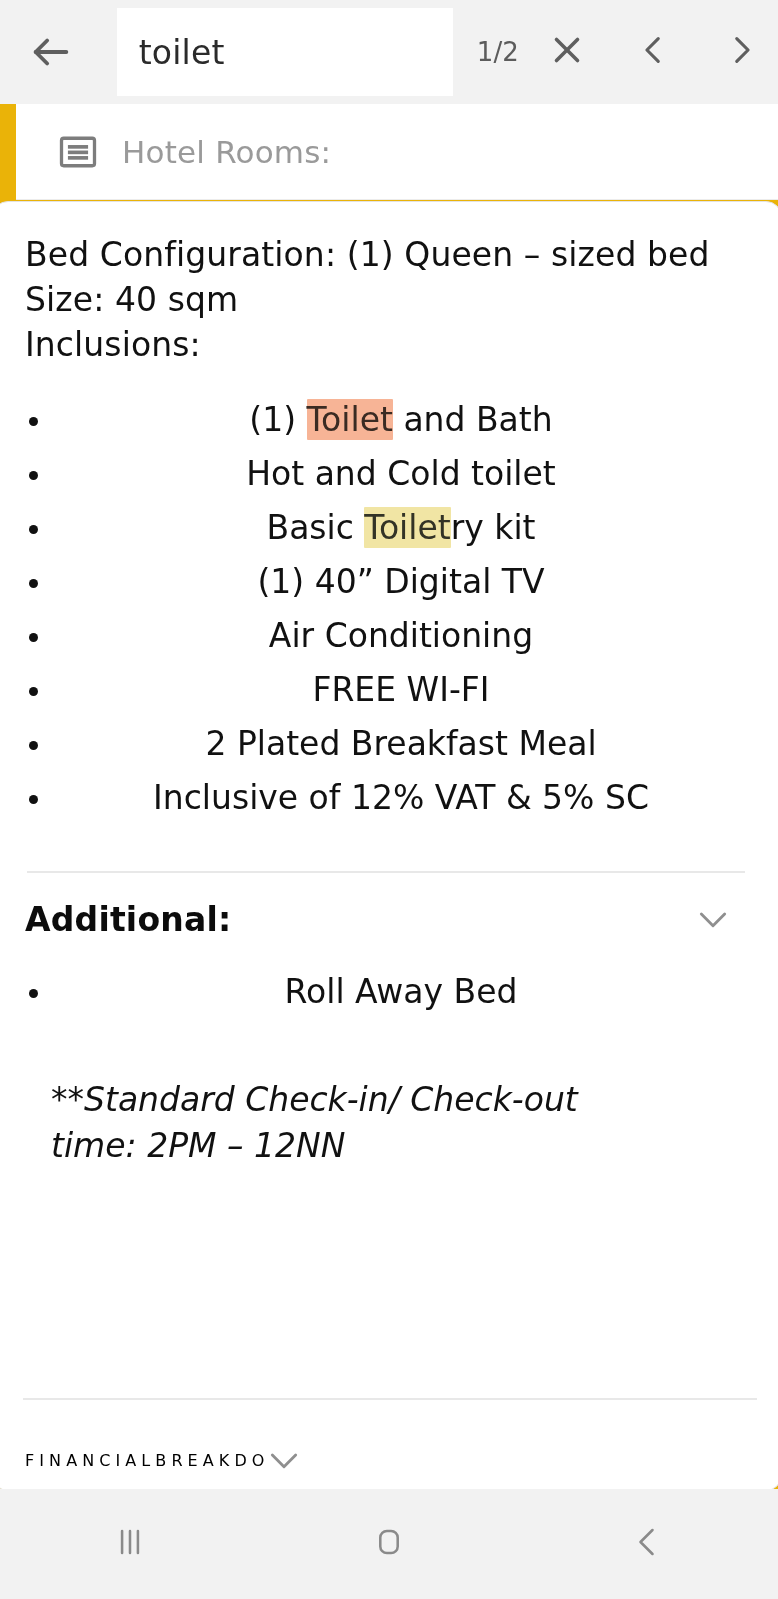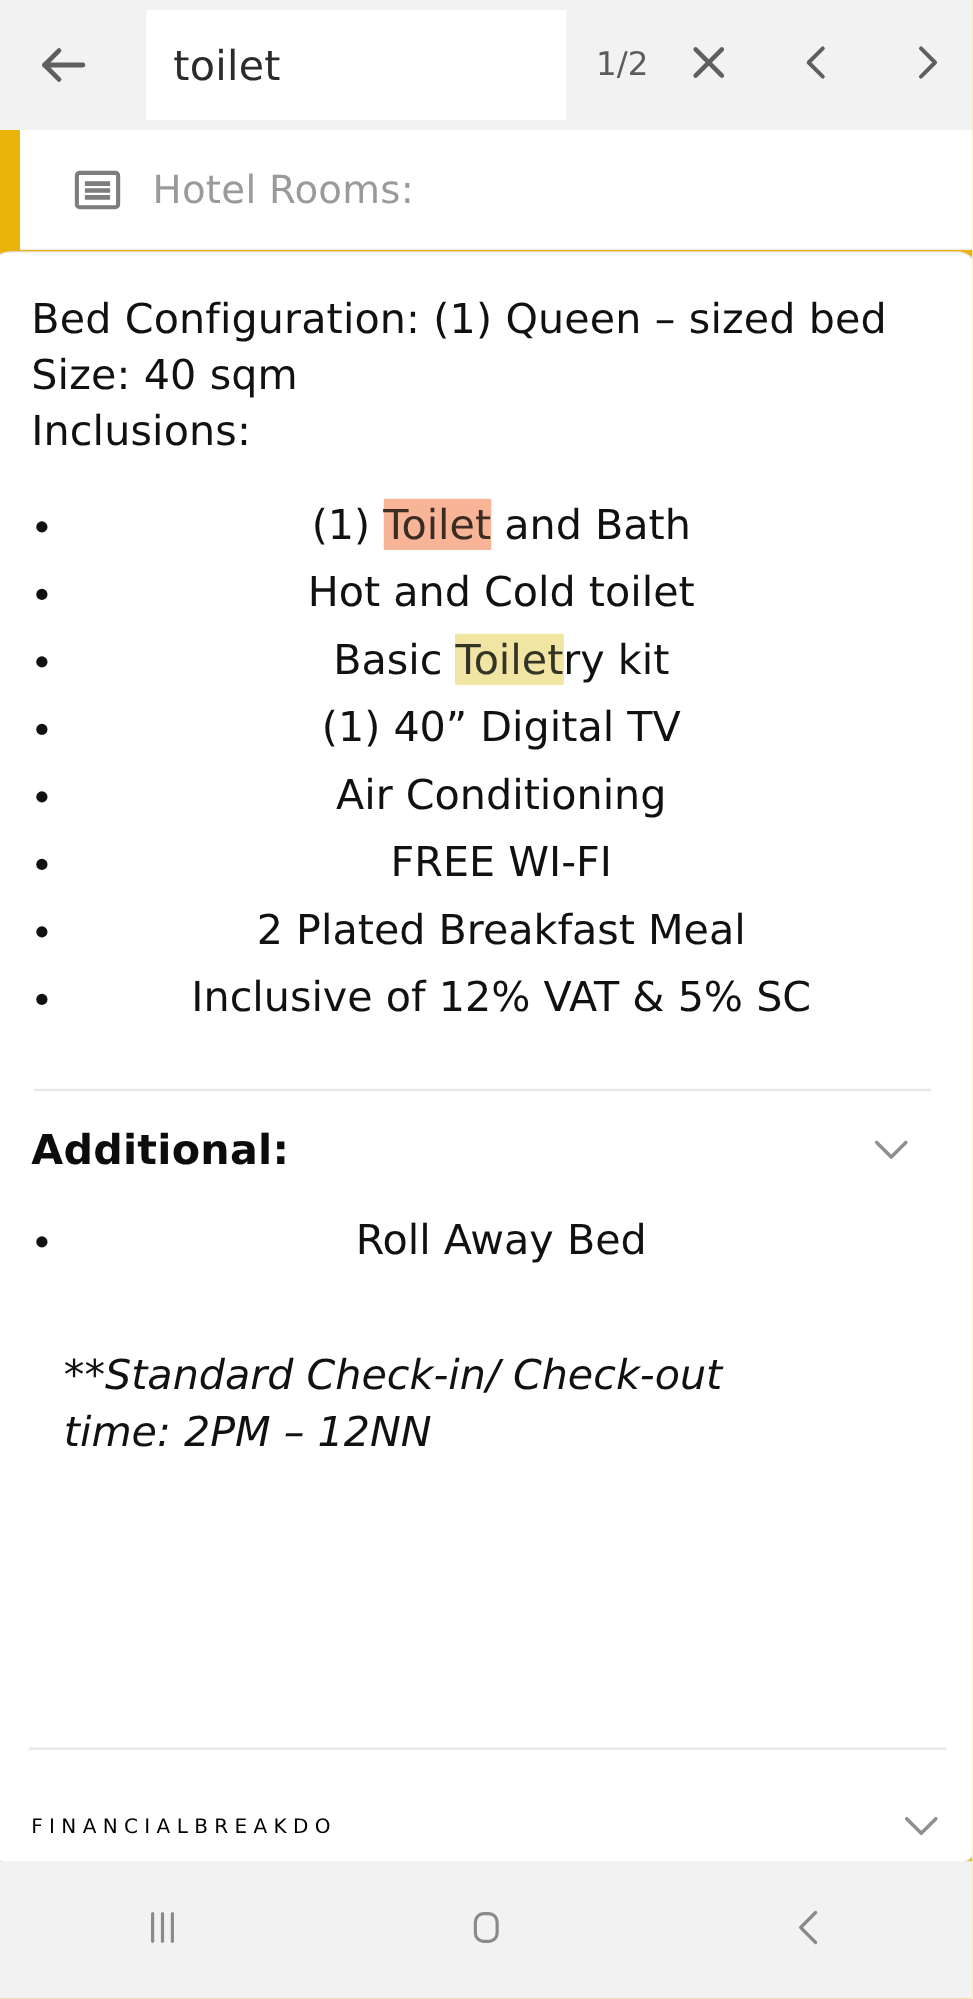--- a/index.html
+++ b/index.html
@@ -182,21 +182,20 @@
     height: 2px;
     background: #e8e8e8;
   }
   .financial-head {
     position: absolute;
     left: 32px;
     right: 24px;
     top: 1238px;
     display: flex;
     align-items: center;
-    justify-content: space-between;
   }
 
   
   .navbar {
     position: absolute;
     left: 0; bottom: 0;
     width: 778px; height: 110px;
     background: #f2f2f2;
     display: flex;
     align-items: center;

